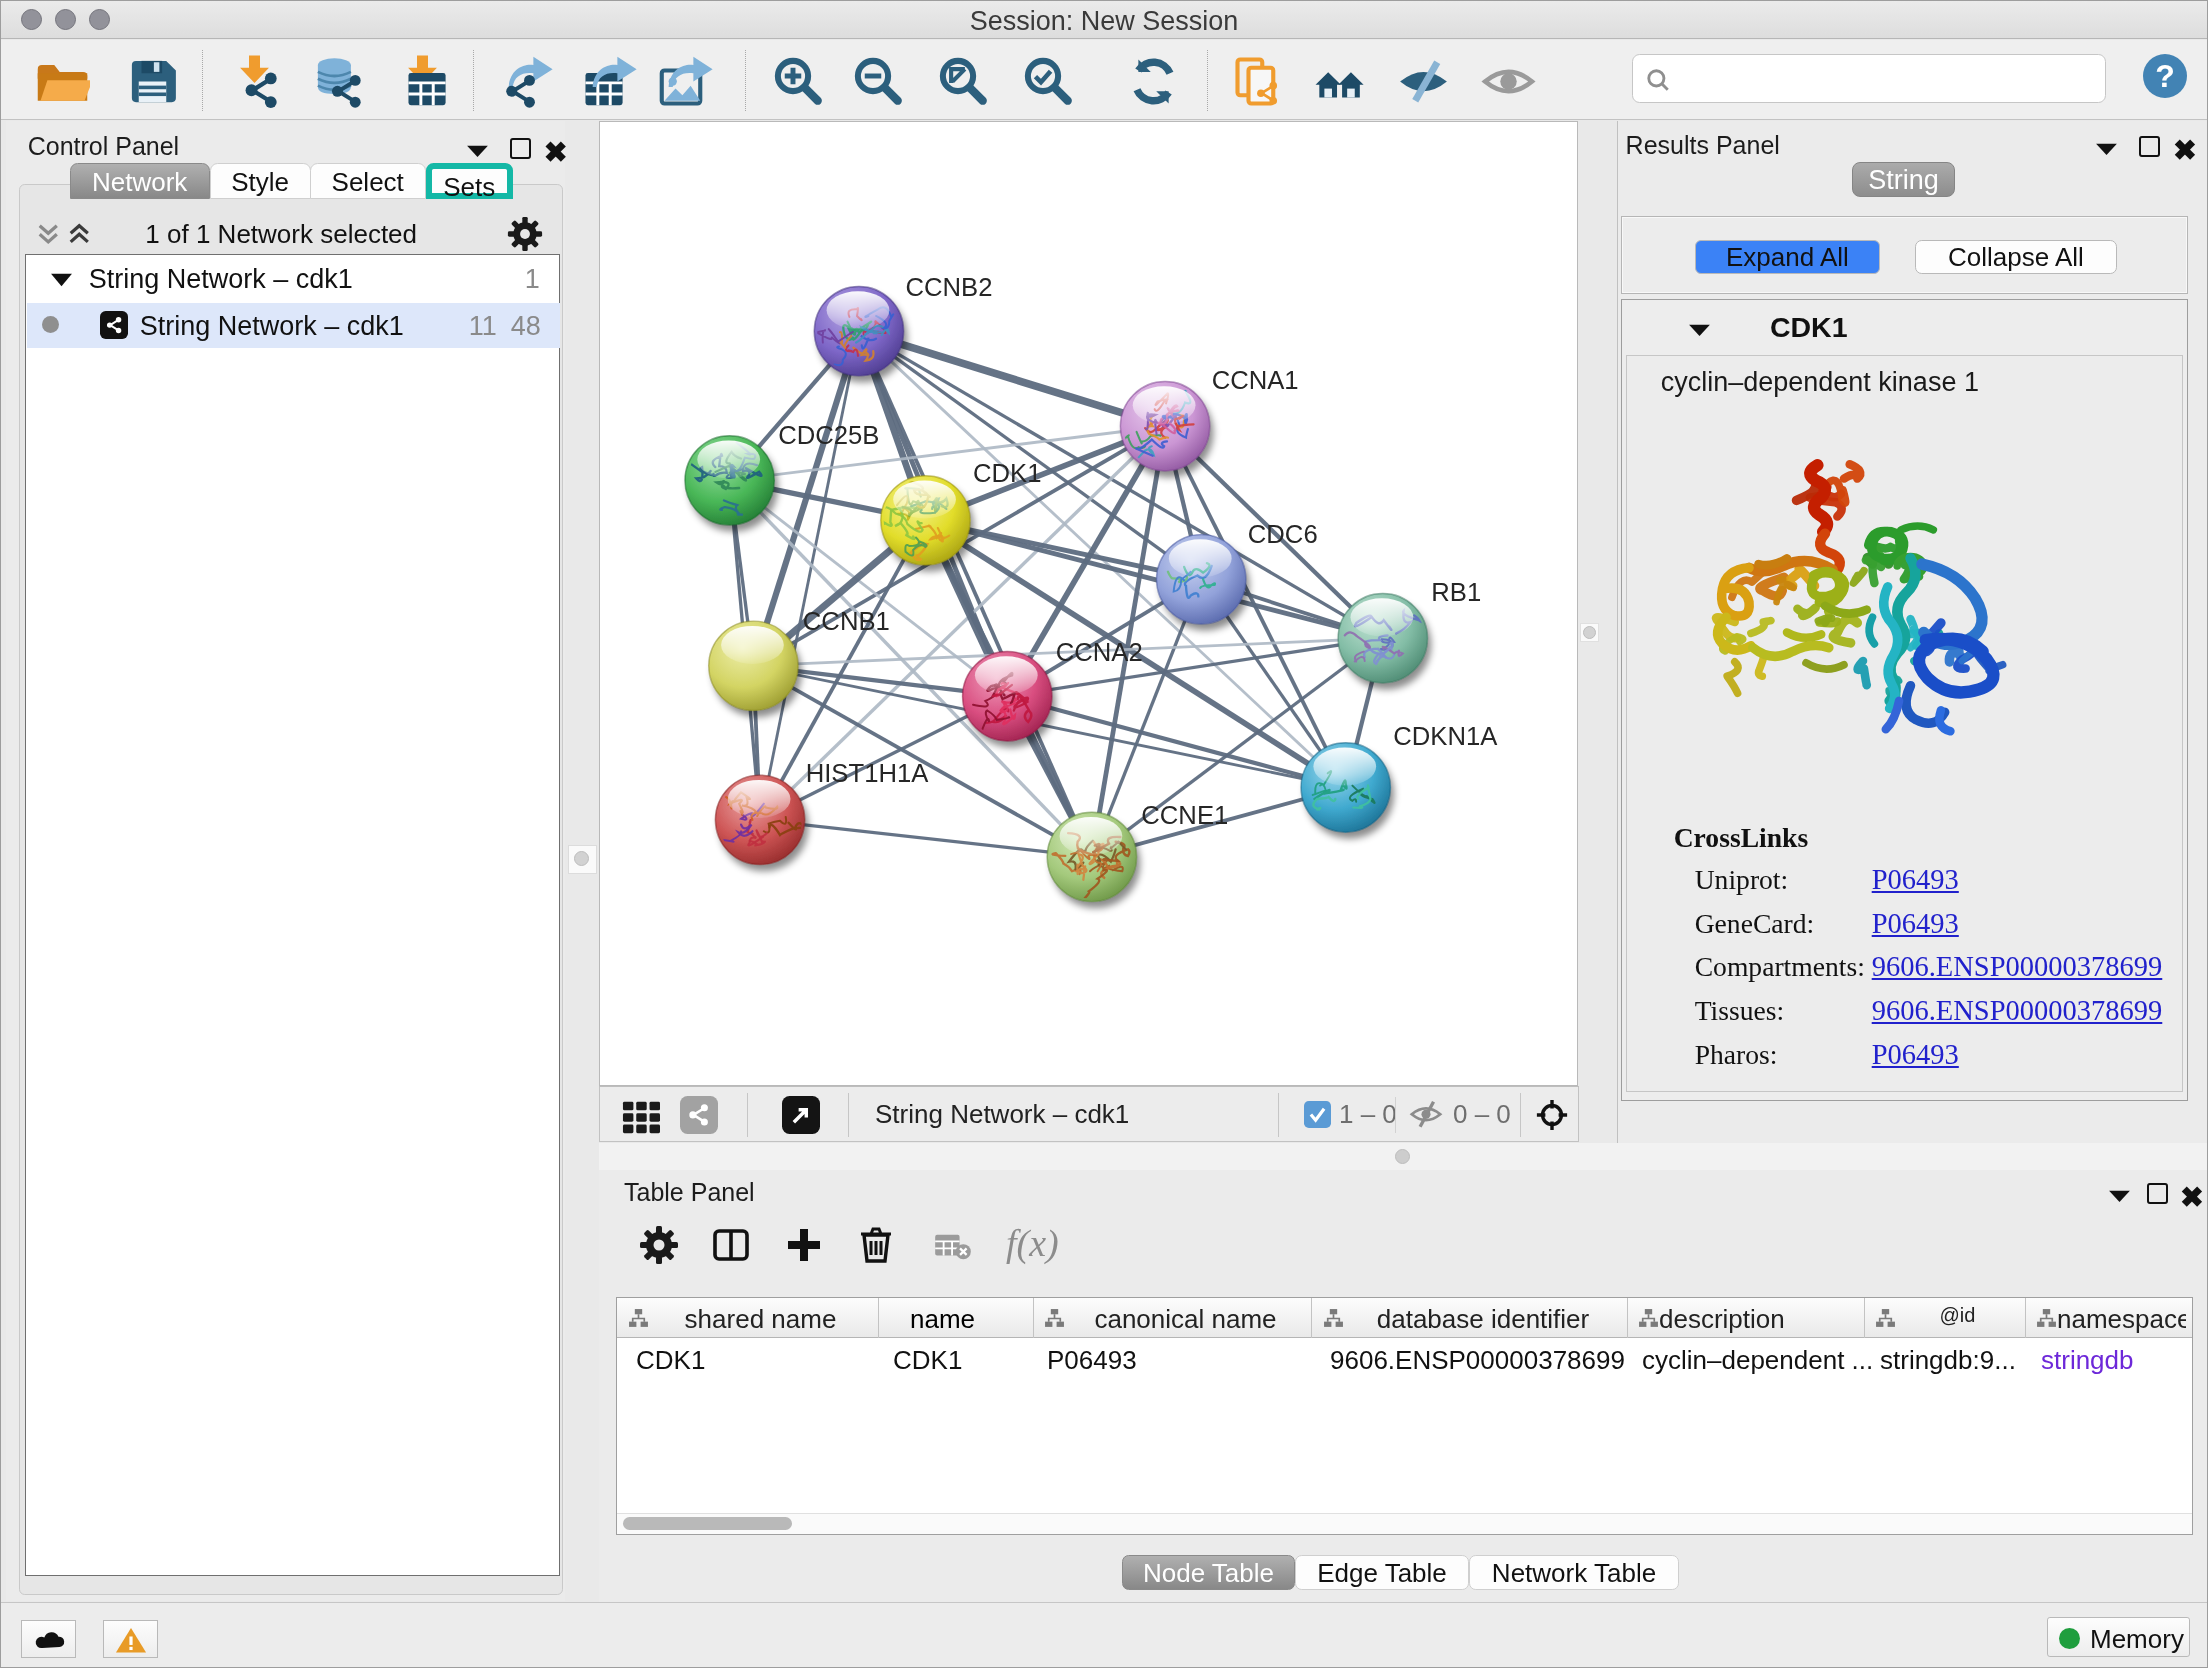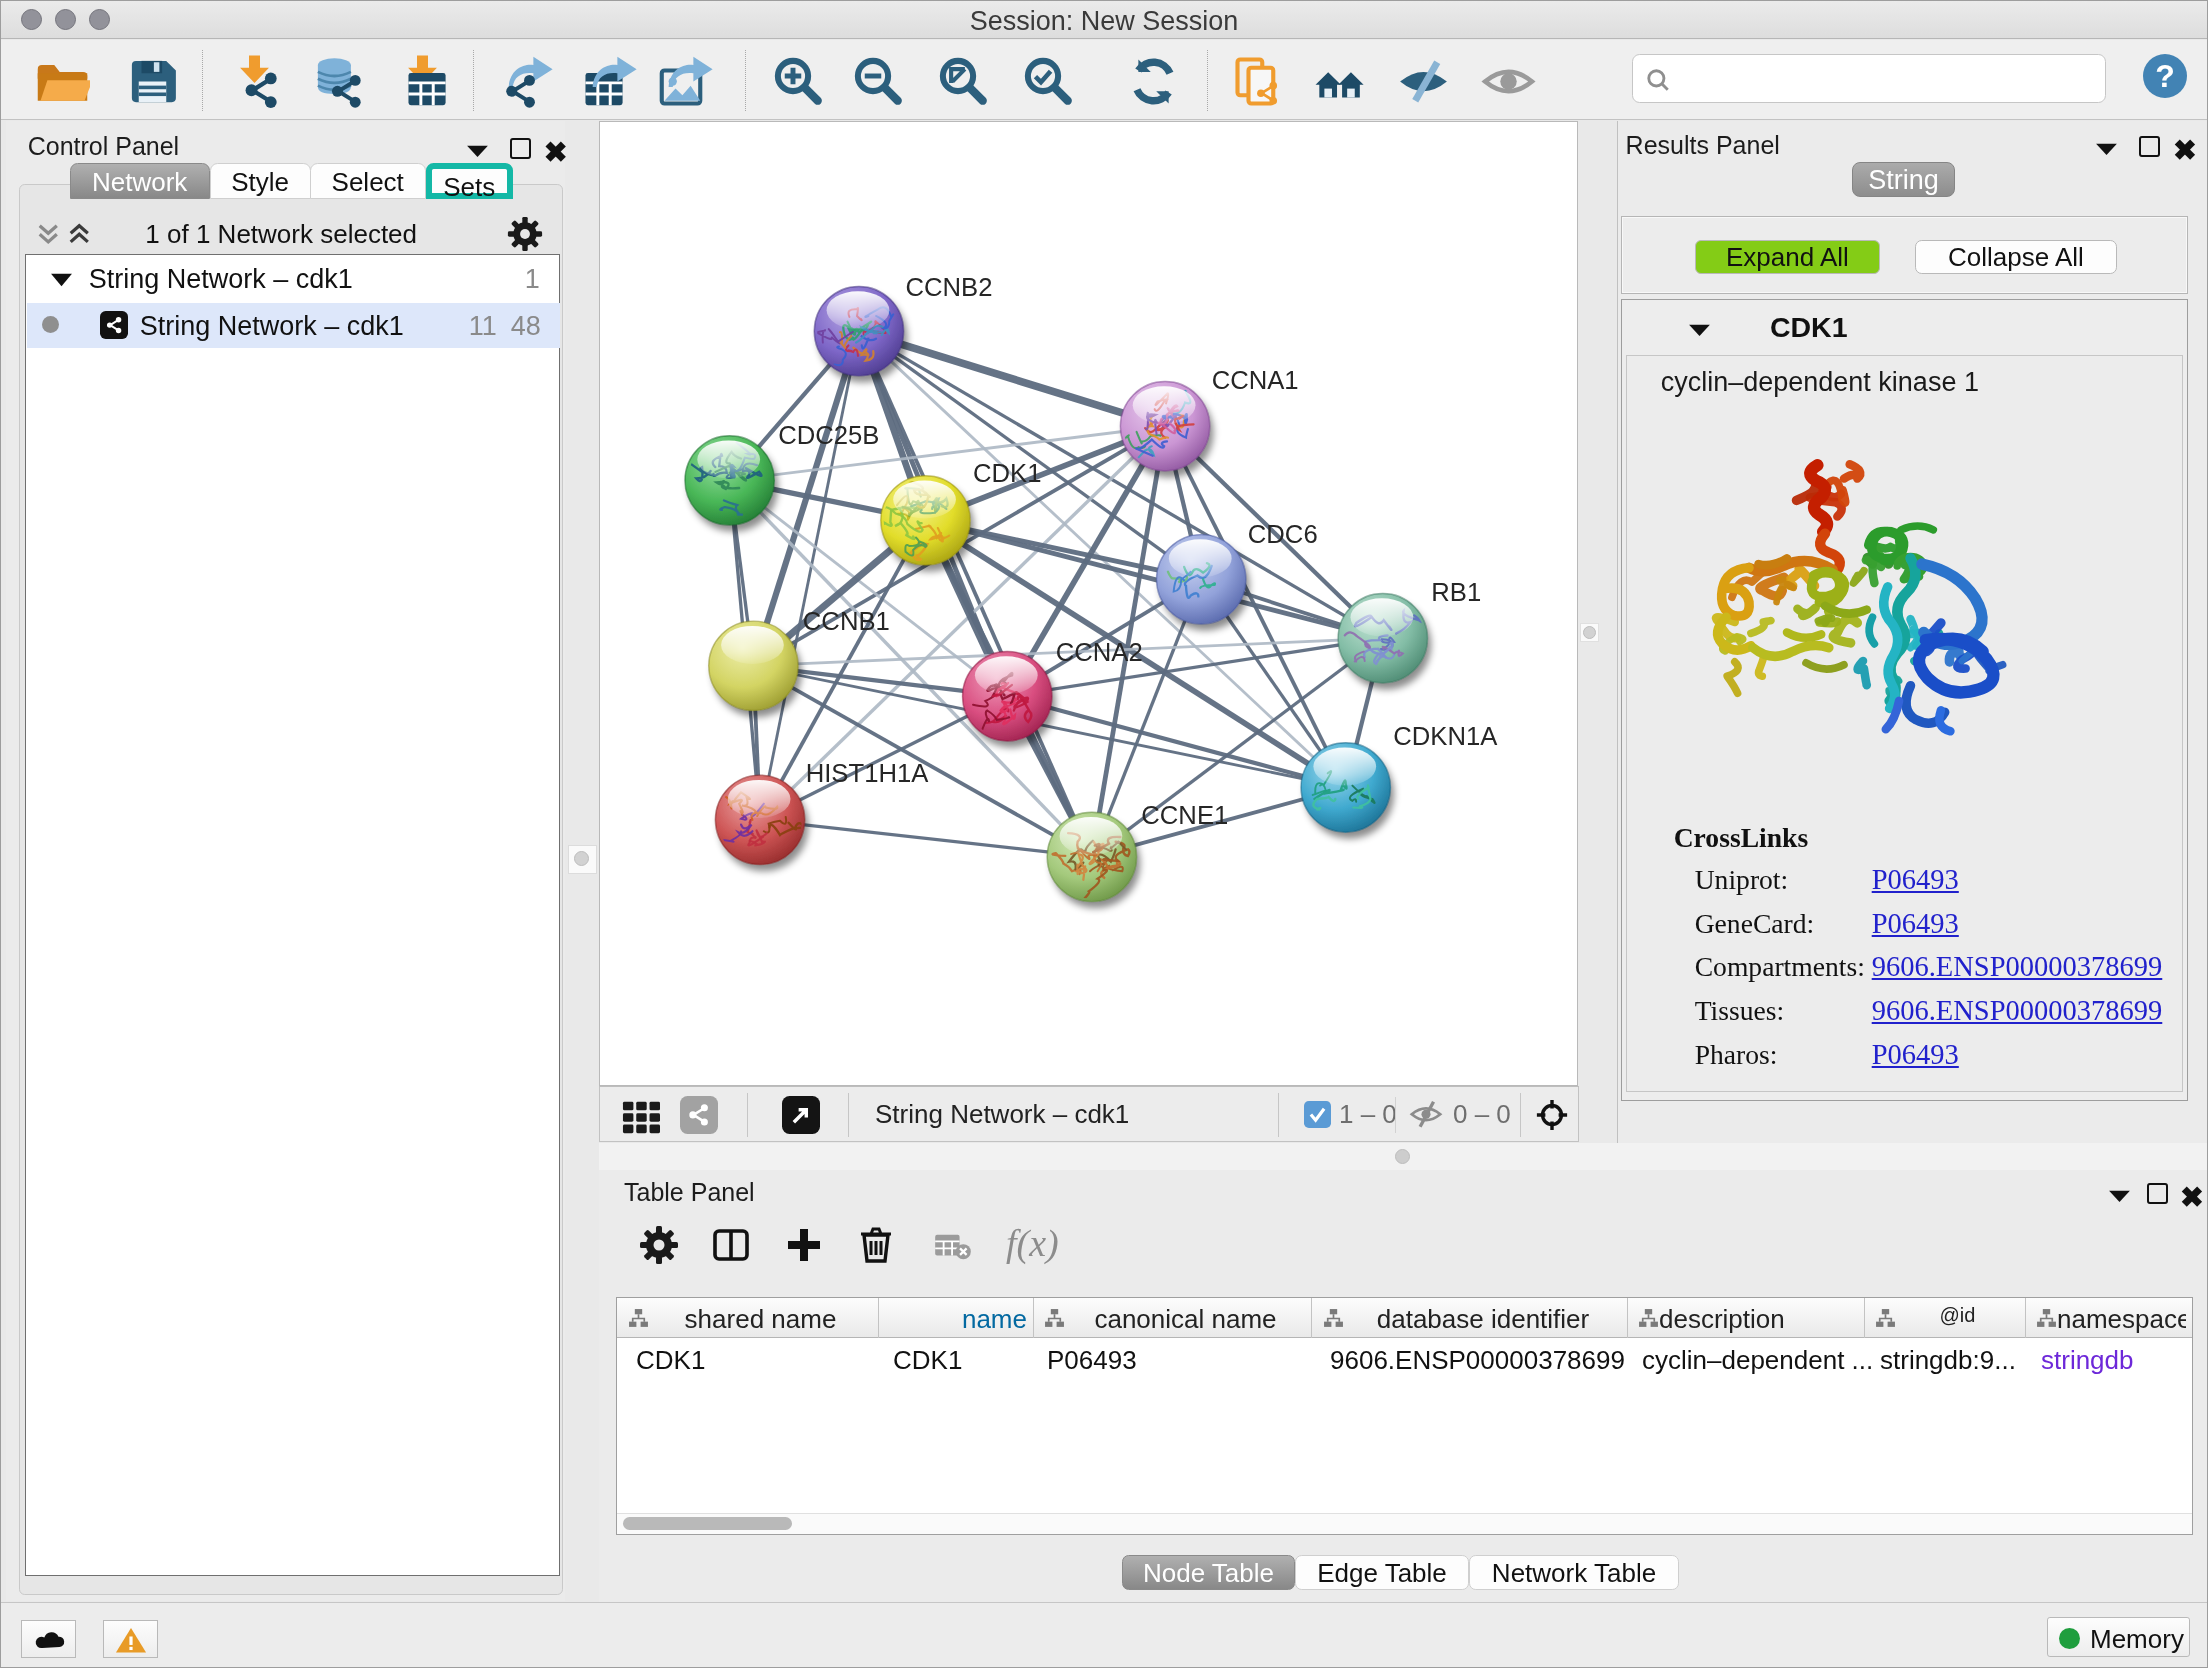--- a/index.html
+++ b/index.html
@@ -602,21 +602,21 @@
 <div class="abs" style="left:1395px;top:1149px;width:15px;height:15px;border-radius:50%;background:#cdcdcd;border:1px solid #bdbdbd"></div>
 <div class="abs" style="left:1617px;top:121px;width:590px;height:1022px;background:#ebebeb;border-left:1.9px solid #c0c0c0">
     <div class="abs ptitle" style="left:7.6px;top:9.5px">Results Panel</div>
     <svg class="abs" style="left:476px;top:19px" width="25" height="17" viewBox="0 0 26 18">
       <path d="M2 4 h22 l-11 12 z" fill="#111"></path>
     </svg>
     <div class="abs" style="left:521px;top:15px;width:21px;height:21px;border:2.9px solid #111;border-radius:2.9px"></div>
     <div class="abs" style="left:555px;top:13.3px;font-size:28.5px;font-weight:bold;color:#111">✖</div>
     <div class="abs" style="left:234px;top:41px;width:103px;height:35px;background:linear-gradient(#ababab,#8d8d8d);border:1px solid #858585;border-radius:8px;color:#fff;font-size:27px;text-align:center;line-height:34px">String</div>
     <div class="abs" style="left:2.9px;top:95px;width:567px;height:78px;background:#ececec;border:1px solid #b5b5b5;box-shadow:inset 0 0 0 1px #f8f8f8">
-      <div class="abs" style="left:73px;top:23px;width:185px;height:34px;background:#84cc16;border:1px solid #b9b9b9;border-radius:6px;font-size:26px;text-align:center;line-height:33px;color:#111">Expand All</div>
+      <div class="abs" style="left:73px;top:23px;width:185px;height:34px;background:#3b82f6;border:1px solid #b9b9b9;border-radius:6px;font-size:26px;text-align:center;line-height:33px;color:#111">Expand All</div>
       <div class="abs" style="left:293px;top:23px;width:202px;height:34px;background:#fdfdfd;border:1px solid #b9b9b9;border-radius:6.7px;font-size:26px;text-align:center;line-height:33px;color:#111">Collapse All</div>
     </div>
     <div class="abs" style="left:2.9px;top:178px;width:567px;height:802px;background:#ededed;border:1px solid #9d9d9d">
       <svg class="abs" style="left:65px;top:21px" width="25" height="17" viewBox="0 0 26 18">
         <path d="M2 4 h22 l-11 12 z" fill="#111"></path>
       </svg>
       <div class="abs" style="left:148px;top:11.4px;font-size:28.5px;font-weight:bold;color:#111">CDK1</div>
       <div class="abs" style="left:3.8px;top:55px;width:557px;height:737px;background:#ececec;border:1px solid #c6c6c6">
         <div class="abs" style="left:34px;top:11.4px;font-size:27px;color:#1a1a1a">cyclin–dependent kinase 1</div>
         <div class="abs" style="left:46px;top:90px;width:361px;height:314px">
@@ -740,21 +740,21 @@
     <div class="abs" style="left:17px;top:127px;width:1577px;height:238px;background:#fff;border:1px solid #9f9f9f">
       <div class="abs" style="left:0;top:0;width:1575px;height:40px;background:linear-gradient(#fdfdfd,#e9e9e9);border-bottom:1px solid #b5b5b5"></div>
       <svg style="position:absolute;left:11.4px;top:9.5px" width="21" height="21" viewBox="0 0 20 20">
         <rect x="6.5" y="1" width="7" height="5" fill="#7a7a7a"></rect>
         <rect x="1" y="13" width="7" height="5" fill="#7a7a7a"></rect>
         <rect x="12" y="13" width="7" height="5" fill="#7a7a7a"></rect>
         <path d="M10 6 v4 M4.5 13 v-3 h11 v3" stroke="#7a7a7a" stroke-width="1.6" fill="none"></path>
       </svg>
       <div class="abs" style="left:32px;top:5.7px;width:223px;text-align:center;font-size:26px;color:#222;overflow:hidden;white-space:nowrap">shared name</div>
       <div class="abs" style="left:261px;top:0;height:40px;border-left:1px solid #c3c3c3"></div>
-      <div class="abs" style="left:293px;top:5.7px;width:117px;text-align:right;font-size:26px;color:#0369a1;overflow:hidden;white-space:nowrap">name</div>
+      <div class="abs" style="left:293px;top:5.7px;width:117px;text-align:left;font-size:26px;color:#000000;overflow:hidden;white-space:nowrap">name</div>
       <div class="abs" style="left:416px;top:0;height:40px;border-left:1px solid #c3c3c3"></div>
       <svg style="position:absolute;left:427px;top:9.5px" width="21" height="21" viewBox="0 0 20 20">
         <rect x="6.5" y="1" width="7" height="5" fill="#7a7a7a"></rect>
         <rect x="1" y="13" width="7" height="5" fill="#7a7a7a"></rect>
         <rect x="12" y="13" width="7" height="5" fill="#7a7a7a"></rect>
         <path d="M10 6 v4 M4.5 13 v-3 h11 v3" stroke="#7a7a7a" stroke-width="1.6" fill="none"></path>
       </svg>
       <div class="abs" style="left:448px;top:5.7px;width:241px;text-align:center;font-size:26px;color:#222;overflow:hidden;white-space:nowrap">canonical name</div>
       <div class="abs" style="left:694px;top:0;height:40px;border-left:1px solid #c3c3c3"></div>
       <svg style="position:absolute;left:706px;top:9.5px" width="21" height="21" viewBox="0 0 20 20">

